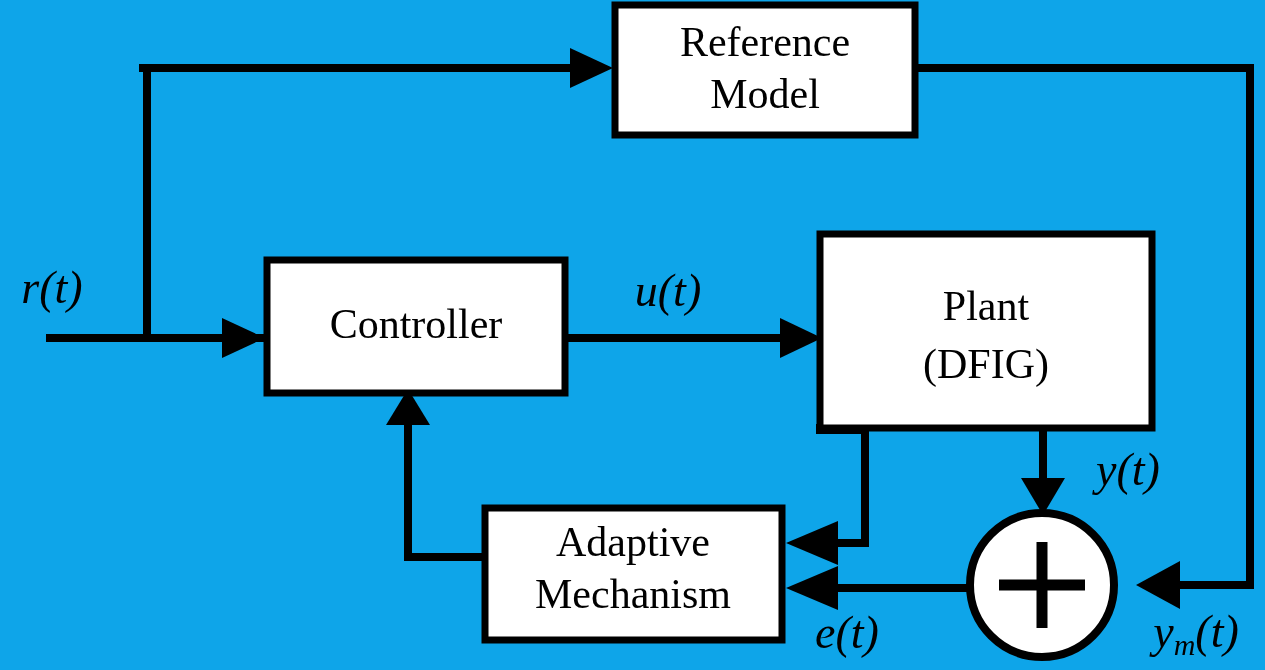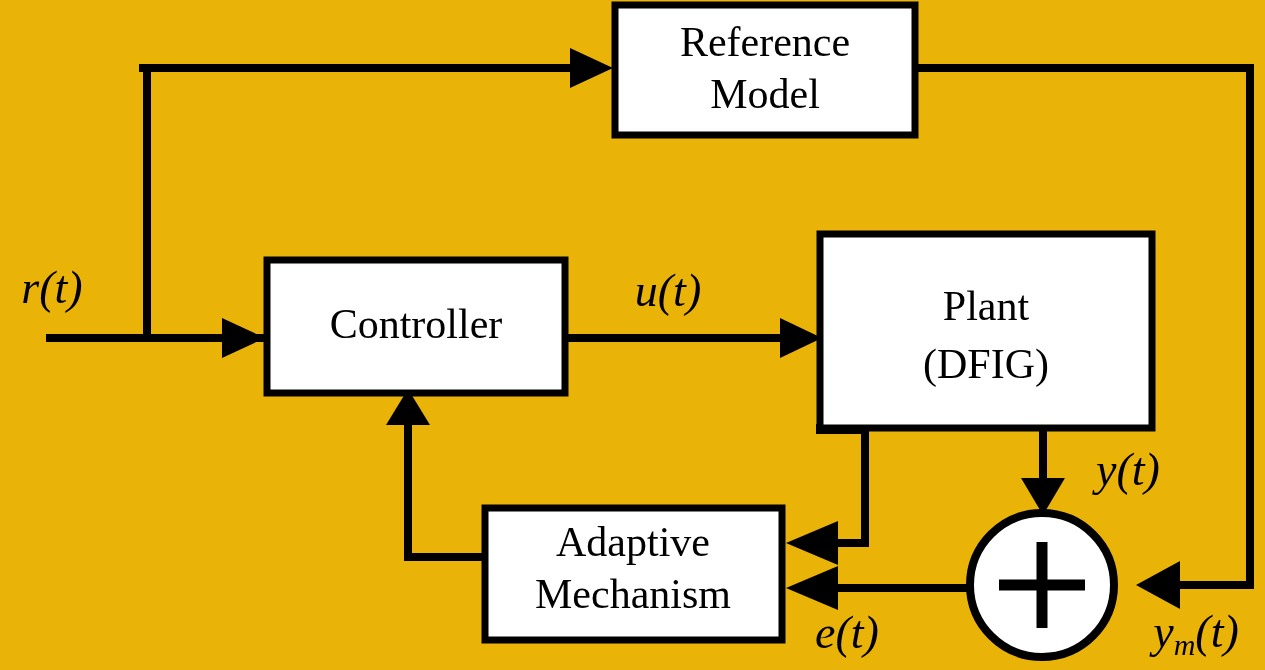--- a/index.html
+++ b/index.html
@@ -11,21 +11,21 @@
   body {
     width: 1265px;
     height: 670px;
     overflow: hidden;
     font-family: "Liberation Serif", "DejaVu Serif", serif;
   }
   #diagram-root {
     position: relative;
     width: 1265px;
     height: 670px;
-    background: #eab308;
+    background: #0ea5e9;
   }
   svg#block-diagram {
     display: block;
     width: 1265px;
     height: 670px;
   }
   .block-rect {
     fill: #ffffff;
     stroke: #000000;
     stroke-width: 7;

